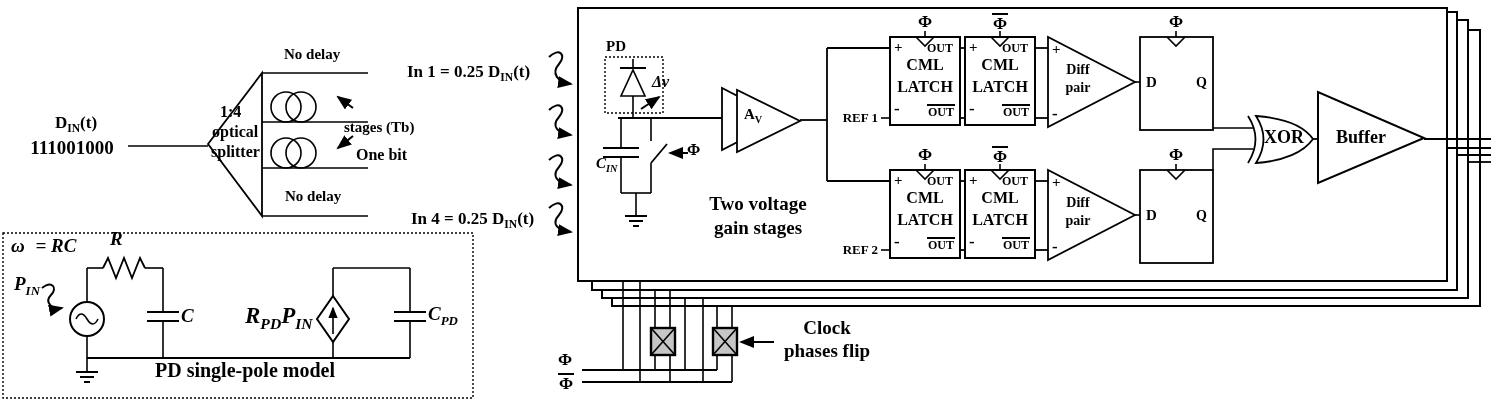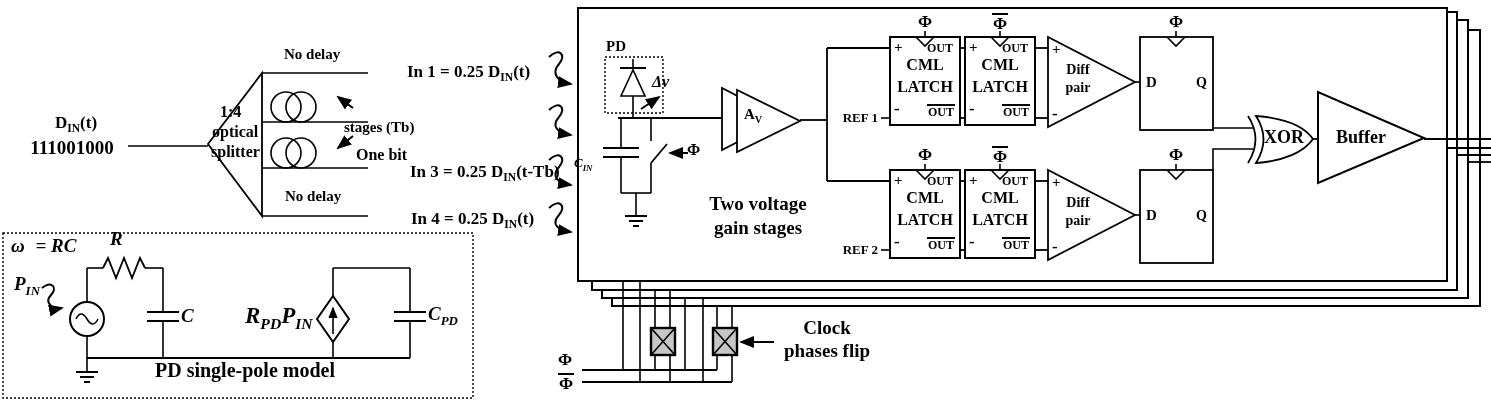--- a/index.html
+++ b/index.html
@@ -199,34 +199,33 @@
 
 <div class="lbl" style="left:284px;top:47px;font-size:15px;">No delay</div>
 <div class="lbl" style="left:285px;top:189px;font-size:15px;">No delay</div>
 <div class="lbl" style="left:220px;top:104px;font-size:16px;">1:4</div>
 <div class="lbl" style="left:212px;top:124px;font-size:16px;">optical</div>
 <div class="lbl" style="left:211px;top:144px;font-size:16px;">splitter</div>
 <div class="lbl" style="left:356px;top:103px;font-size:16px;margin-top:44px;">One bit</div>
 <div class="lbl" style="left:344px;top:120px;font-size:15px;">stages (Tb)</div>
 
 <div class="lbl" style="left:407px;top:63px;font-size:17px;"><span>In 1 = 0.25 D</span><sub>IN</sub><span>(t)</span></div>
-<div class="lbl" style="left:410px;top:163px;font-size:17px;"><span>In 3 = 0.25 D</span><sub>IN</sub><span>(t-Tb)</span></div>
 <div class="lbl" style="left:411px;top:210px;font-size:17px;"><span>In 4 = 0.25 D</span><sub>IN</sub><span>(t)</span></div>
 
 <div class="lbl it" style="left:11px;top:236px;font-size:19px;"><span>ω</span> <span style="margin-left:6px;">= RC</span></div>
 <div class="lbl it" style="left:110px;top:229px;font-size:19px;">R</div>
 <div class="lbl it" style="left:181px;top:306px;font-size:19px;">C</div>
 <div class="lbl it" style="left:14px;top:274px;font-size:19px;"><span>P</span><sub>IN</sub></div>
 <div class="lbl it" style="left:245px;top:304px;font-size:23px;"><span>R</span><sub>PD</sub><span>P</span><sub>IN</sub></div>
 <div class="lbl it" style="left:428px;top:304px;font-size:19px;"><span>C</span><sub>PD</sub></div>
 <div class="lbl ctr" style="left:135px;top:360px;width:220px;font-size:20px;">PD single-pole model</div>
 
 <div class="lbl" style="left:606px;top:39px;font-size:15px;">PD</div>
 <div class="lbl it" style="left:652px;top:74px;font-size:16px;">Δv</div>
-<div class="lbl it" style="left:574px;top:156px;font-size:13px;"><span>C</span><sub>IN</sub></div>
+<div class="lbl it" style="left:596px;top:156px;font-size:15px;"><span>C</span><sub>IN</sub></div>
 <div class="lbl" style="left:687px;top:142px;font-size:16px;">Φ</div>
 <div class="lbl" style="left:744px;top:107px;font-size:15px;"><span>A</span><sub>V</sub></div>
 <div class="lbl ctr" style="left:698px;top:194px;width:120px;font-size:19px;">Two voltage</div>
 <div class="lbl ctr" style="left:698px;top:218px;width:120px;font-size:19px;text-align:center;">gain stages</div>
 <div class="lbl" style="left:840px;top:111px;width:38px;font-size:13px;text-align:right;">REF 1</div>
 <div class="lbl" style="left:840px;top:243px;width:38px;font-size:13px;text-align:right;">REF 2</div>
 
 <div class="lbl ctr" style="left:913px;top:13px;width:24px;font-size:17px;">Φ</div>
 <div class="lbl ctr" style="left:988px;top:13px;width:24px;font-size:17px;"><span class="ov">Φ</span></div>
 <div class="lbl ctr" style="left:1164px;top:13px;width:24px;font-size:17px;">Φ</div>

